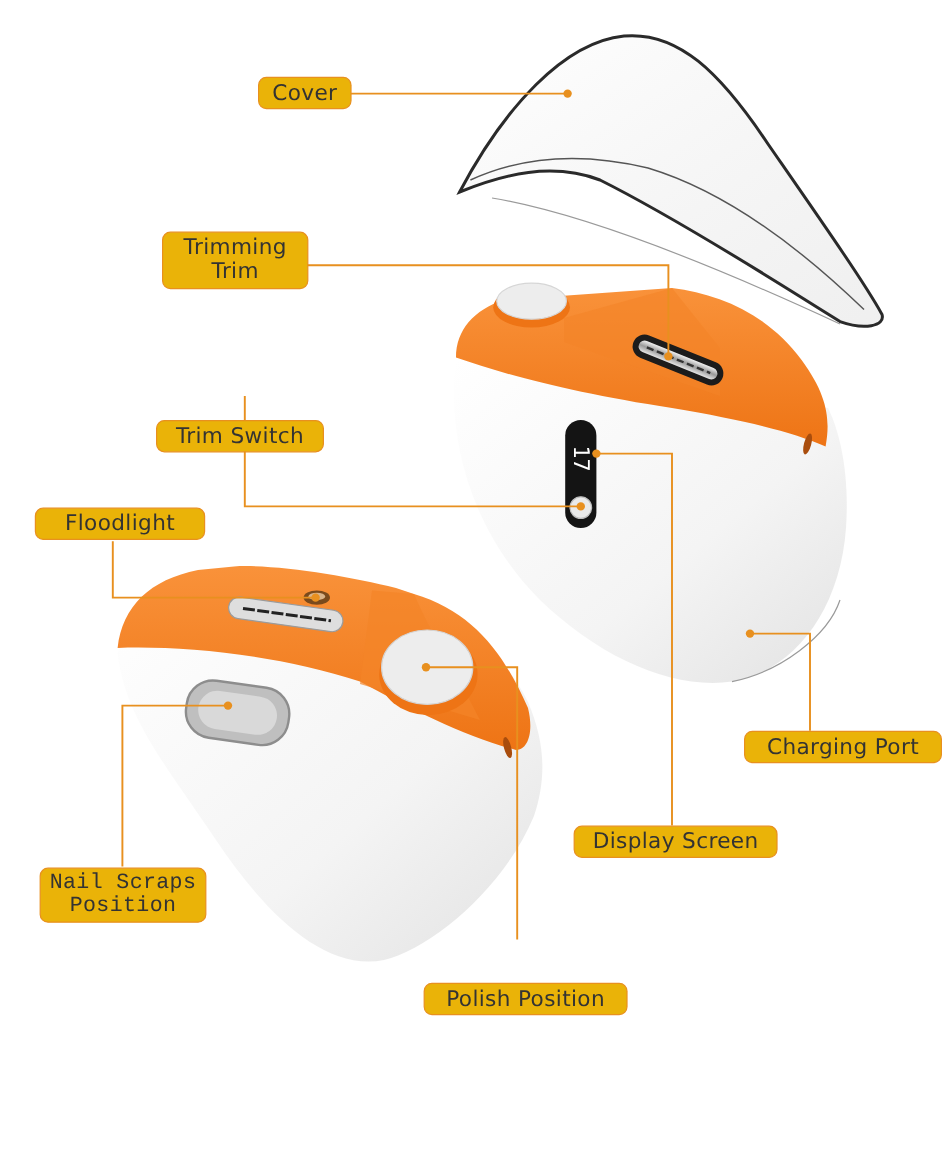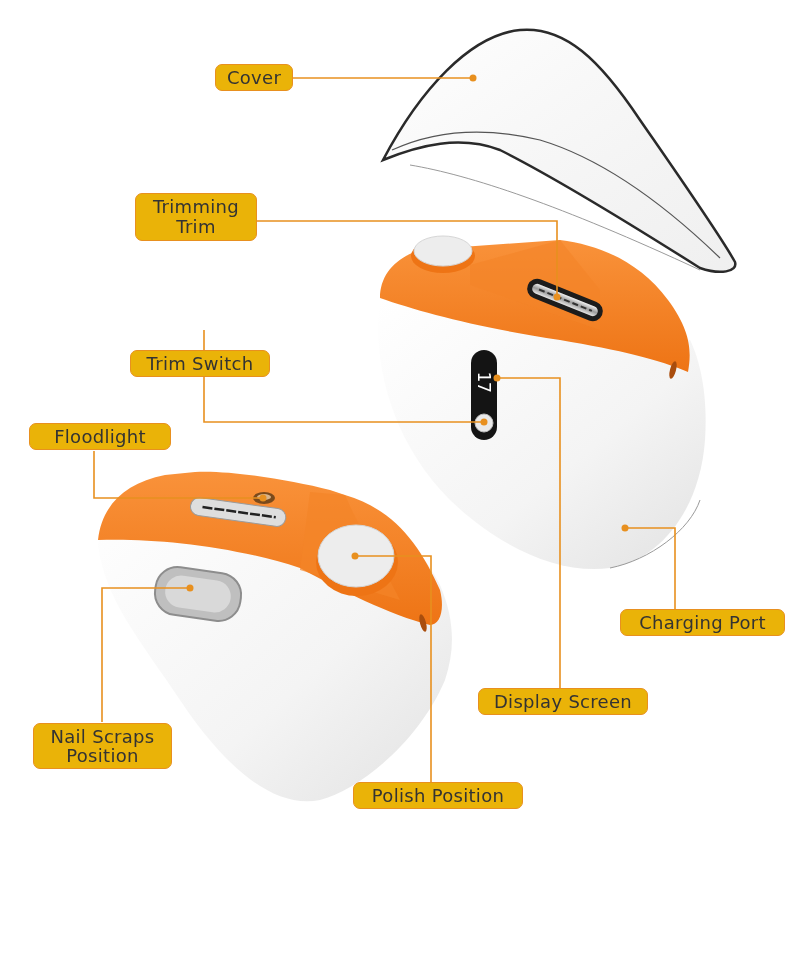--- a/index.html
+++ b/index.html
@@ -130,26 +130,26 @@
   </div>
 
   <div class="label" style="left:130px;top:302px;width:140px;margin-top:48px;">
     <span>Trim Switch</span>
   </div>
 
   <div class="label" style="left:29px;top:423px;width:142px;">
     <span>Floodlight</span>
   </div>
 
-  <div class="label" style="left:33px;top:723px;width:139px;line-height:19px;">
+  <div class="label" style="left:33px;top:723px;width:139px;line-height:19px;font-family:Liberation Mono, monospace;">
     <span>Nail Scraps</span>
     <span>Position</span>
   </div>
 
-  <div class="label" style="left:353px;top:782px;width:170px;">
+  <div class="label" style="left:353px;top:819px;width:170px;">
     <span>Polish Position</span>
   </div>
 
   <div class="label" style="left:478px;top:688px;width:170px;">
     <span>Display Screen</span>
   </div>
 
   <div class="label" style="left:589px;top:609px;width:165px;margin-left:31px;">
     <span>Charging Port</span>
   </div>

